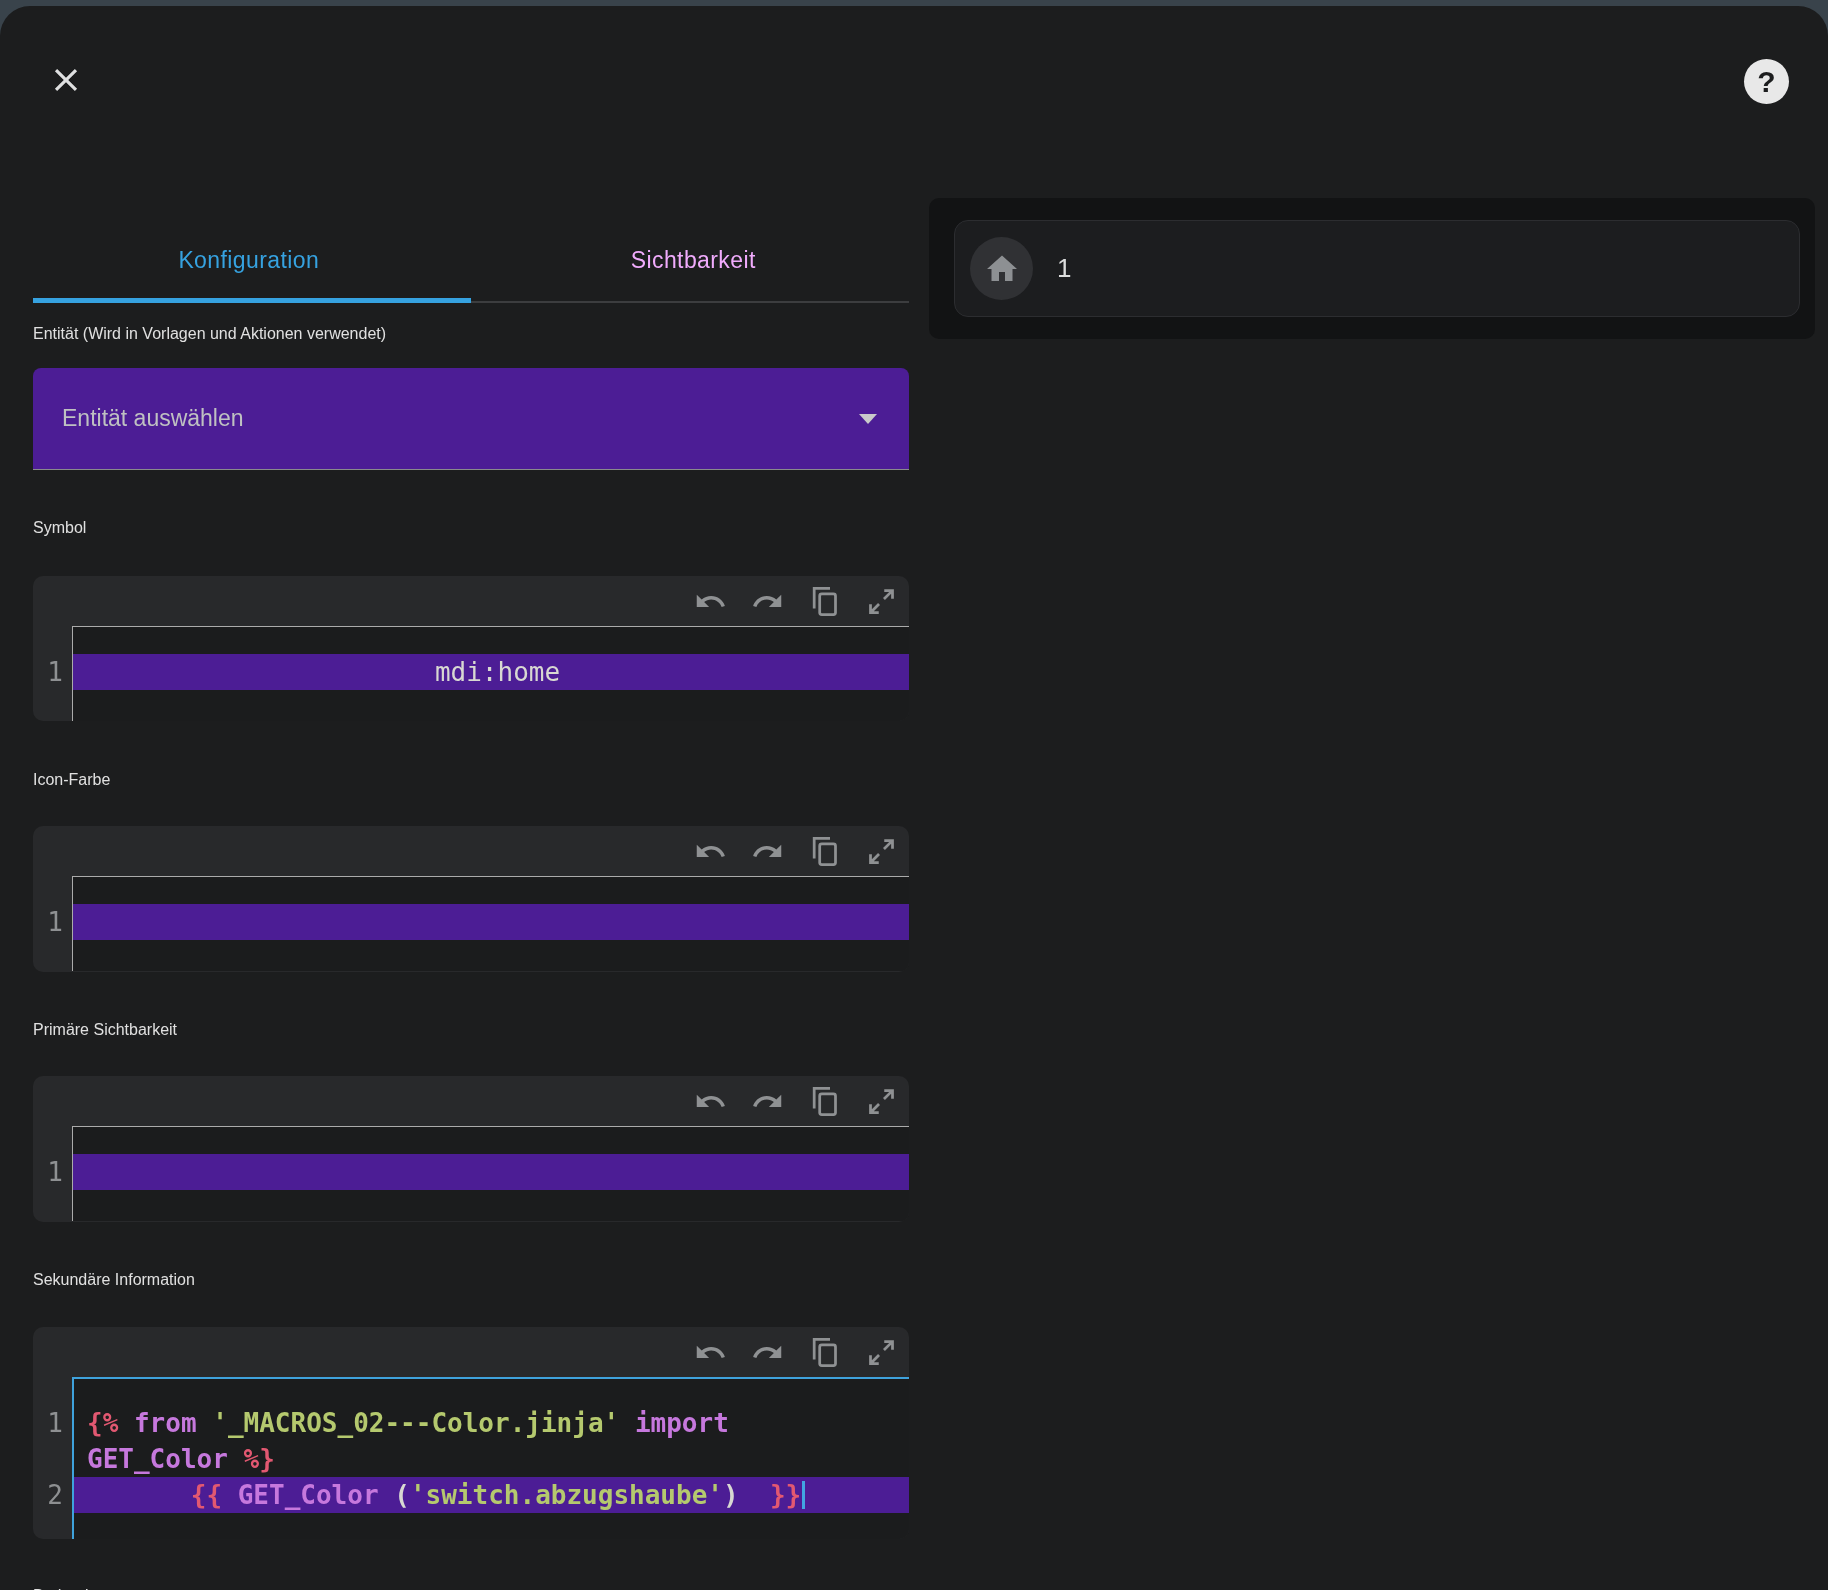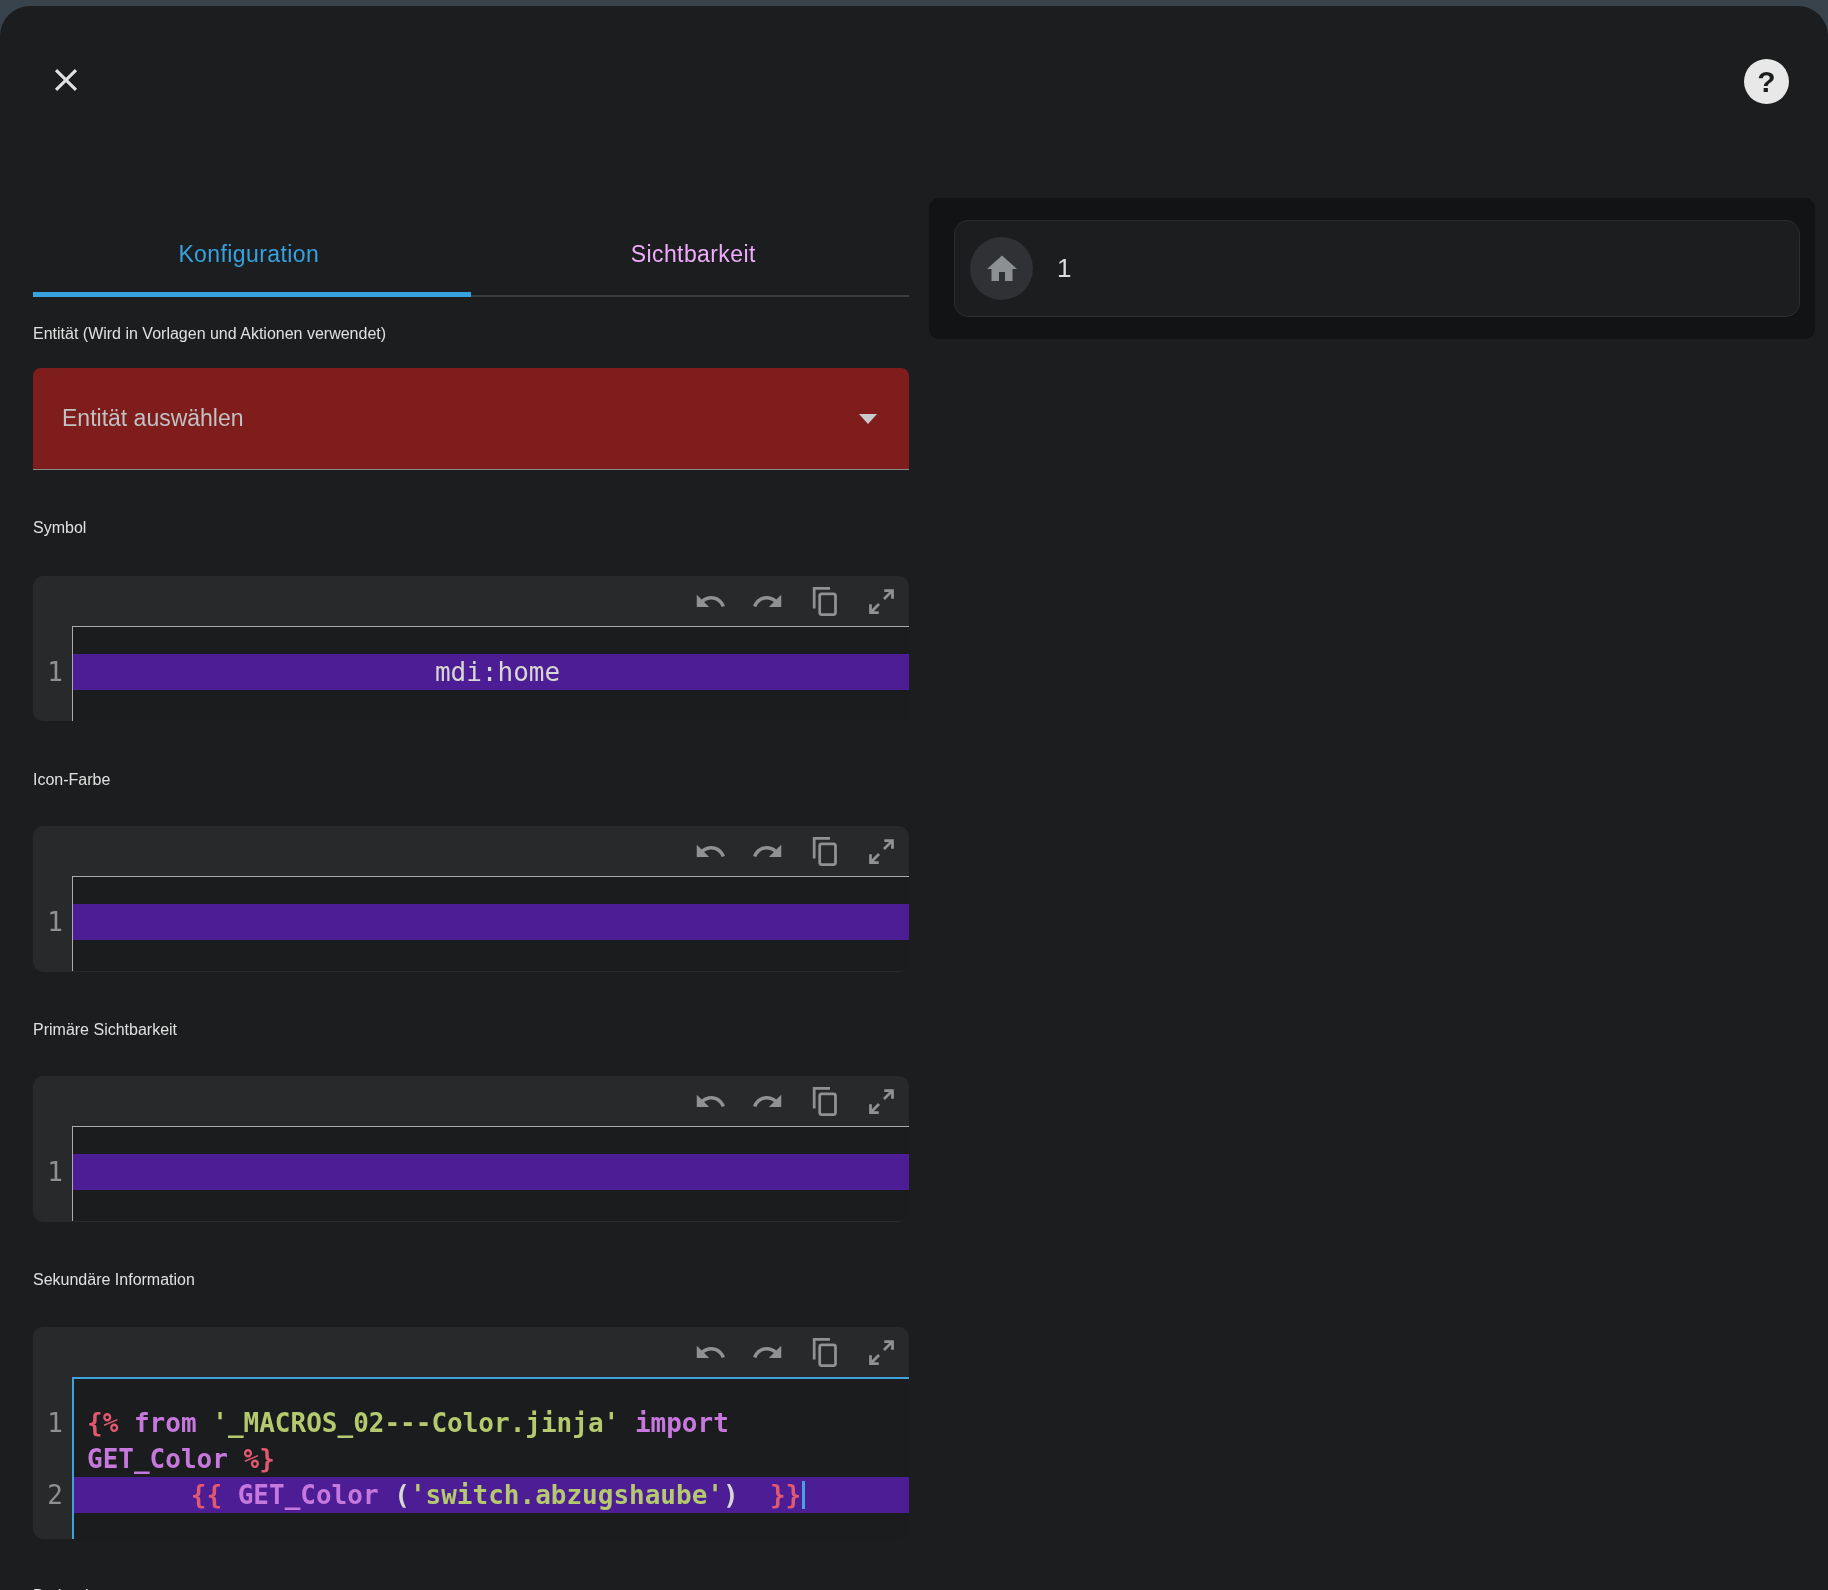--- a/index.html
+++ b/index.html
@@ -29,21 +29,21 @@
     white-space:nowrap;
   }
   .help-btn {
     position:absolute; left:1744px; top:53px; width:45px; height:45px;
     border-radius:50%; background:#e8e8e8; border:none; cursor:pointer;
     color:#1c1d1e; font-size:30px; font-weight:bold; line-height:45px; text-align:center;
     font-family:"Liberation Sans", sans-serif;
   }
   
   .tabs {
-    position:absolute; left:33px; top:206px; width:876px; height:85px;
+    position:absolute; left:33px; top:212px; width:876px; height:85px;
     display:flex;
     gap:13px;
   }
   .tab {
     width:438px; height:100%; background:none; border:none; cursor:pointer;
     display:flex; align-items:center; justify-content:center;
     font-size:23px; font-weight:500; letter-spacing:0.4px; color:#f0abfc;
     font-family:"Liberation Sans", sans-serif;
   }
   .tab.active { color:#36a2e0; }
@@ -54,21 +54,21 @@
     position:absolute; left:0; bottom:0; width:438px; height:5px; background:#36a2e0;
   }
   
   .form-label {
     position:absolute; left:33px; height:32px; line-height:32px;
     font-size:16px; color:#e0e0e0; white-space:nowrap;
   }
   
   .entity-select {
     position:absolute; left:33px; top:362px; width:876px; height:102px;
-    background:#7f1d1d; border-radius:8px 8px 0 0;
+    background:#4c1d95; border-radius:8px 8px 0 0;
     border-bottom:1px solid #8a8b8c; cursor:pointer;
   }
   .entity-select .placeholder {
     position:absolute; left:29px; top:0; height:100%;
     display:flex; align-items:center;
     font-size:23px; color:#bfc1c2;
   }
   .select-arrow {
     position:absolute; right:32px; top:46px;
     width:0; height:0;

